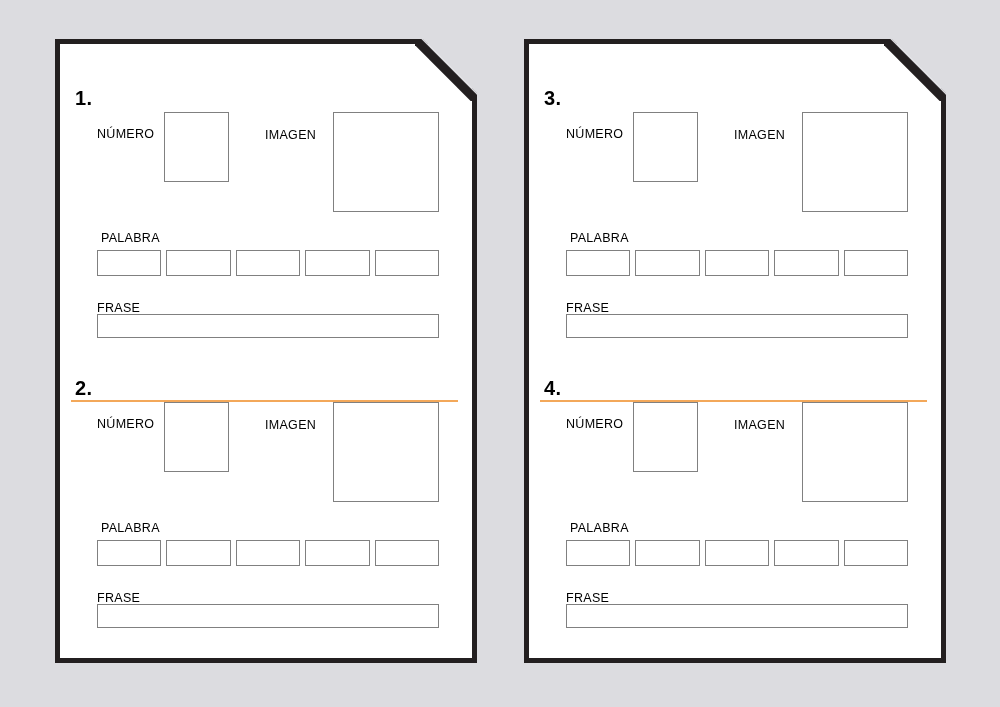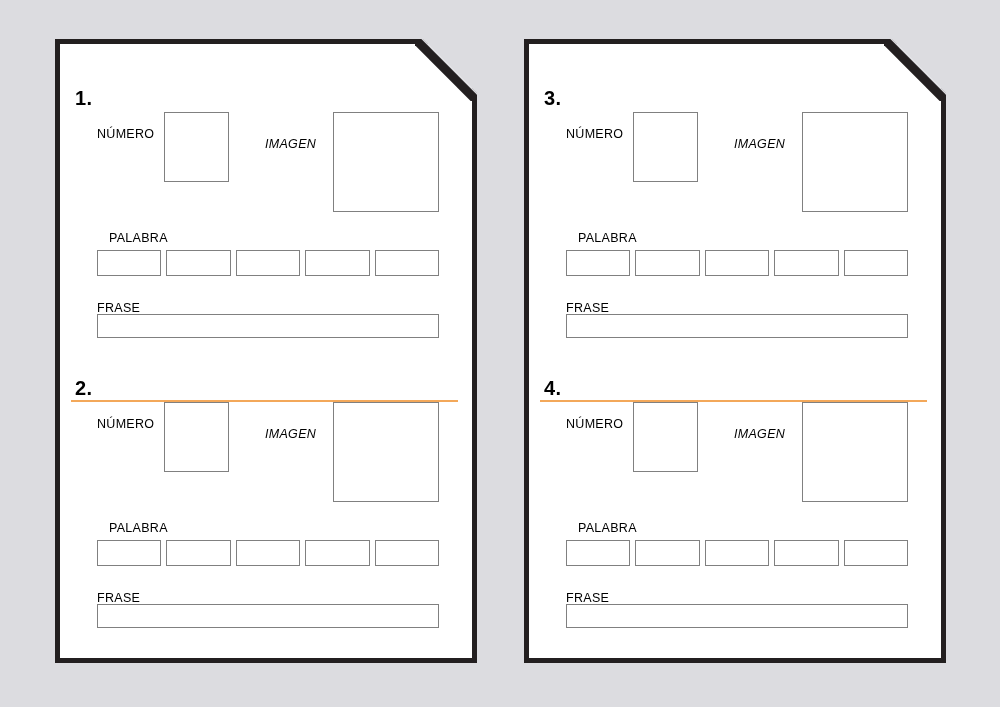--- a/index.html
+++ b/index.html
@@ -117,37 +117,36 @@
     top: 0;
     width: 65px;
     height: 70px;
     border: 1px solid #808080;
     background: #ffffff;
   }
 
   .imagen-label {
     position: absolute;
     left: 168px;
-    top: 25px;
-    font-style: italic;
+    top: 16px;
   }
 
   .imagen-box {
     position: absolute;
     left: 236px;
     top: 0;
     width: 106px;
     height: 100px;
     border: 1px solid #808080;
     background: #ffffff;
   }
 
   .palabra-label {
     position: absolute;
-    left: 54px;
+    left: 46px;
     top: 144px;
   }
 
   .word-row {
     position: absolute;
     left: 42px;
     top: 163px;
     width: 342px;
     display: flex;
     gap: 5px;

